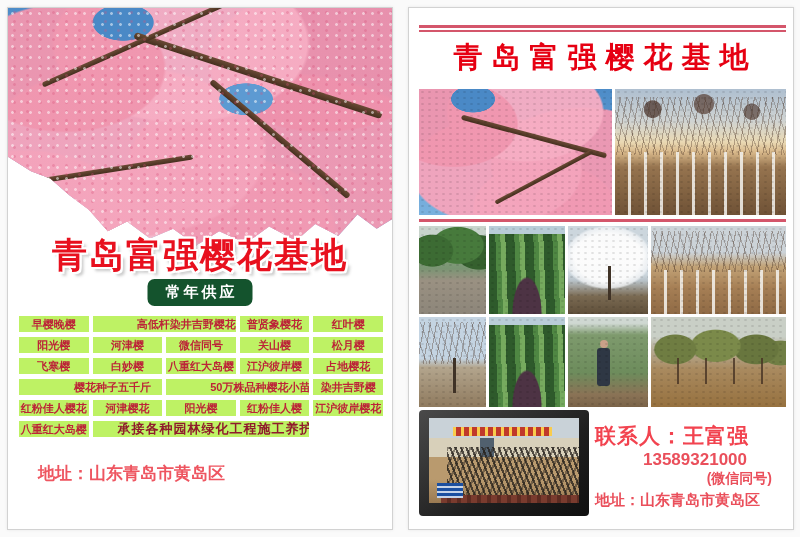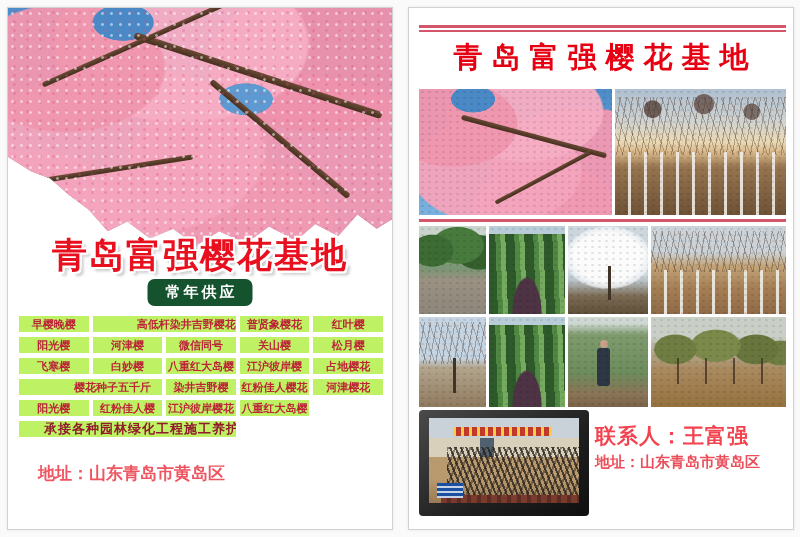--- a/index.html
+++ b/index.html
@@ -177,20 +177,21 @@
       <div class="vc">关山樱</div>
       <div class="vc">松月樱</div>
 
       <div class="vc">飞寒樱</div>
       <div class="vc">白妙樱</div>
       <div class="vc">八重红大岛樱</div>
       <div class="vc">江沪彼岸樱</div>
       <div class="vc">占地樱花</div>
 
       <div class="vc sp2">樱花种子五千斤</div>
+      <div class="vc sp2">50万株品种樱花小苗</div>
       <div class="vc">染井吉野樱</div>
 
       <div class="vc">红粉佳人樱花</div>
       <div class="vc">河津樱花</div>
       <div class="vc">阳光樱</div>
       <div class="vc">红粉佳人樱</div>
       <div class="vc">江沪彼岸樱花</div>
 
       <div class="vc">八重红大岛樱</div>
       <div class="vc sp3 strong">承接各种园林绿化工程施工养护</div>
@@ -249,17 +250,19 @@
         <div class="tv-banner"></div>
         <div class="tv-door"></div>
         <div class="tv-saplings"></div>
         <div class="tv-pots"></div>
         <div class="tv-logo"></div>
       </div>
     </div>
 
     <div class="r-contact">
       <div class="rc-person">联系人：王富强</div>
+      <div class="rc-phone2">13589321000</div>
+      <div class="rc-wechat">(微信同号)</div>
       <div class="rc-addr">地址：山东青岛市黄岛区</div>
     </div>
   </div>
 
 </div>
 
 </body></html>

